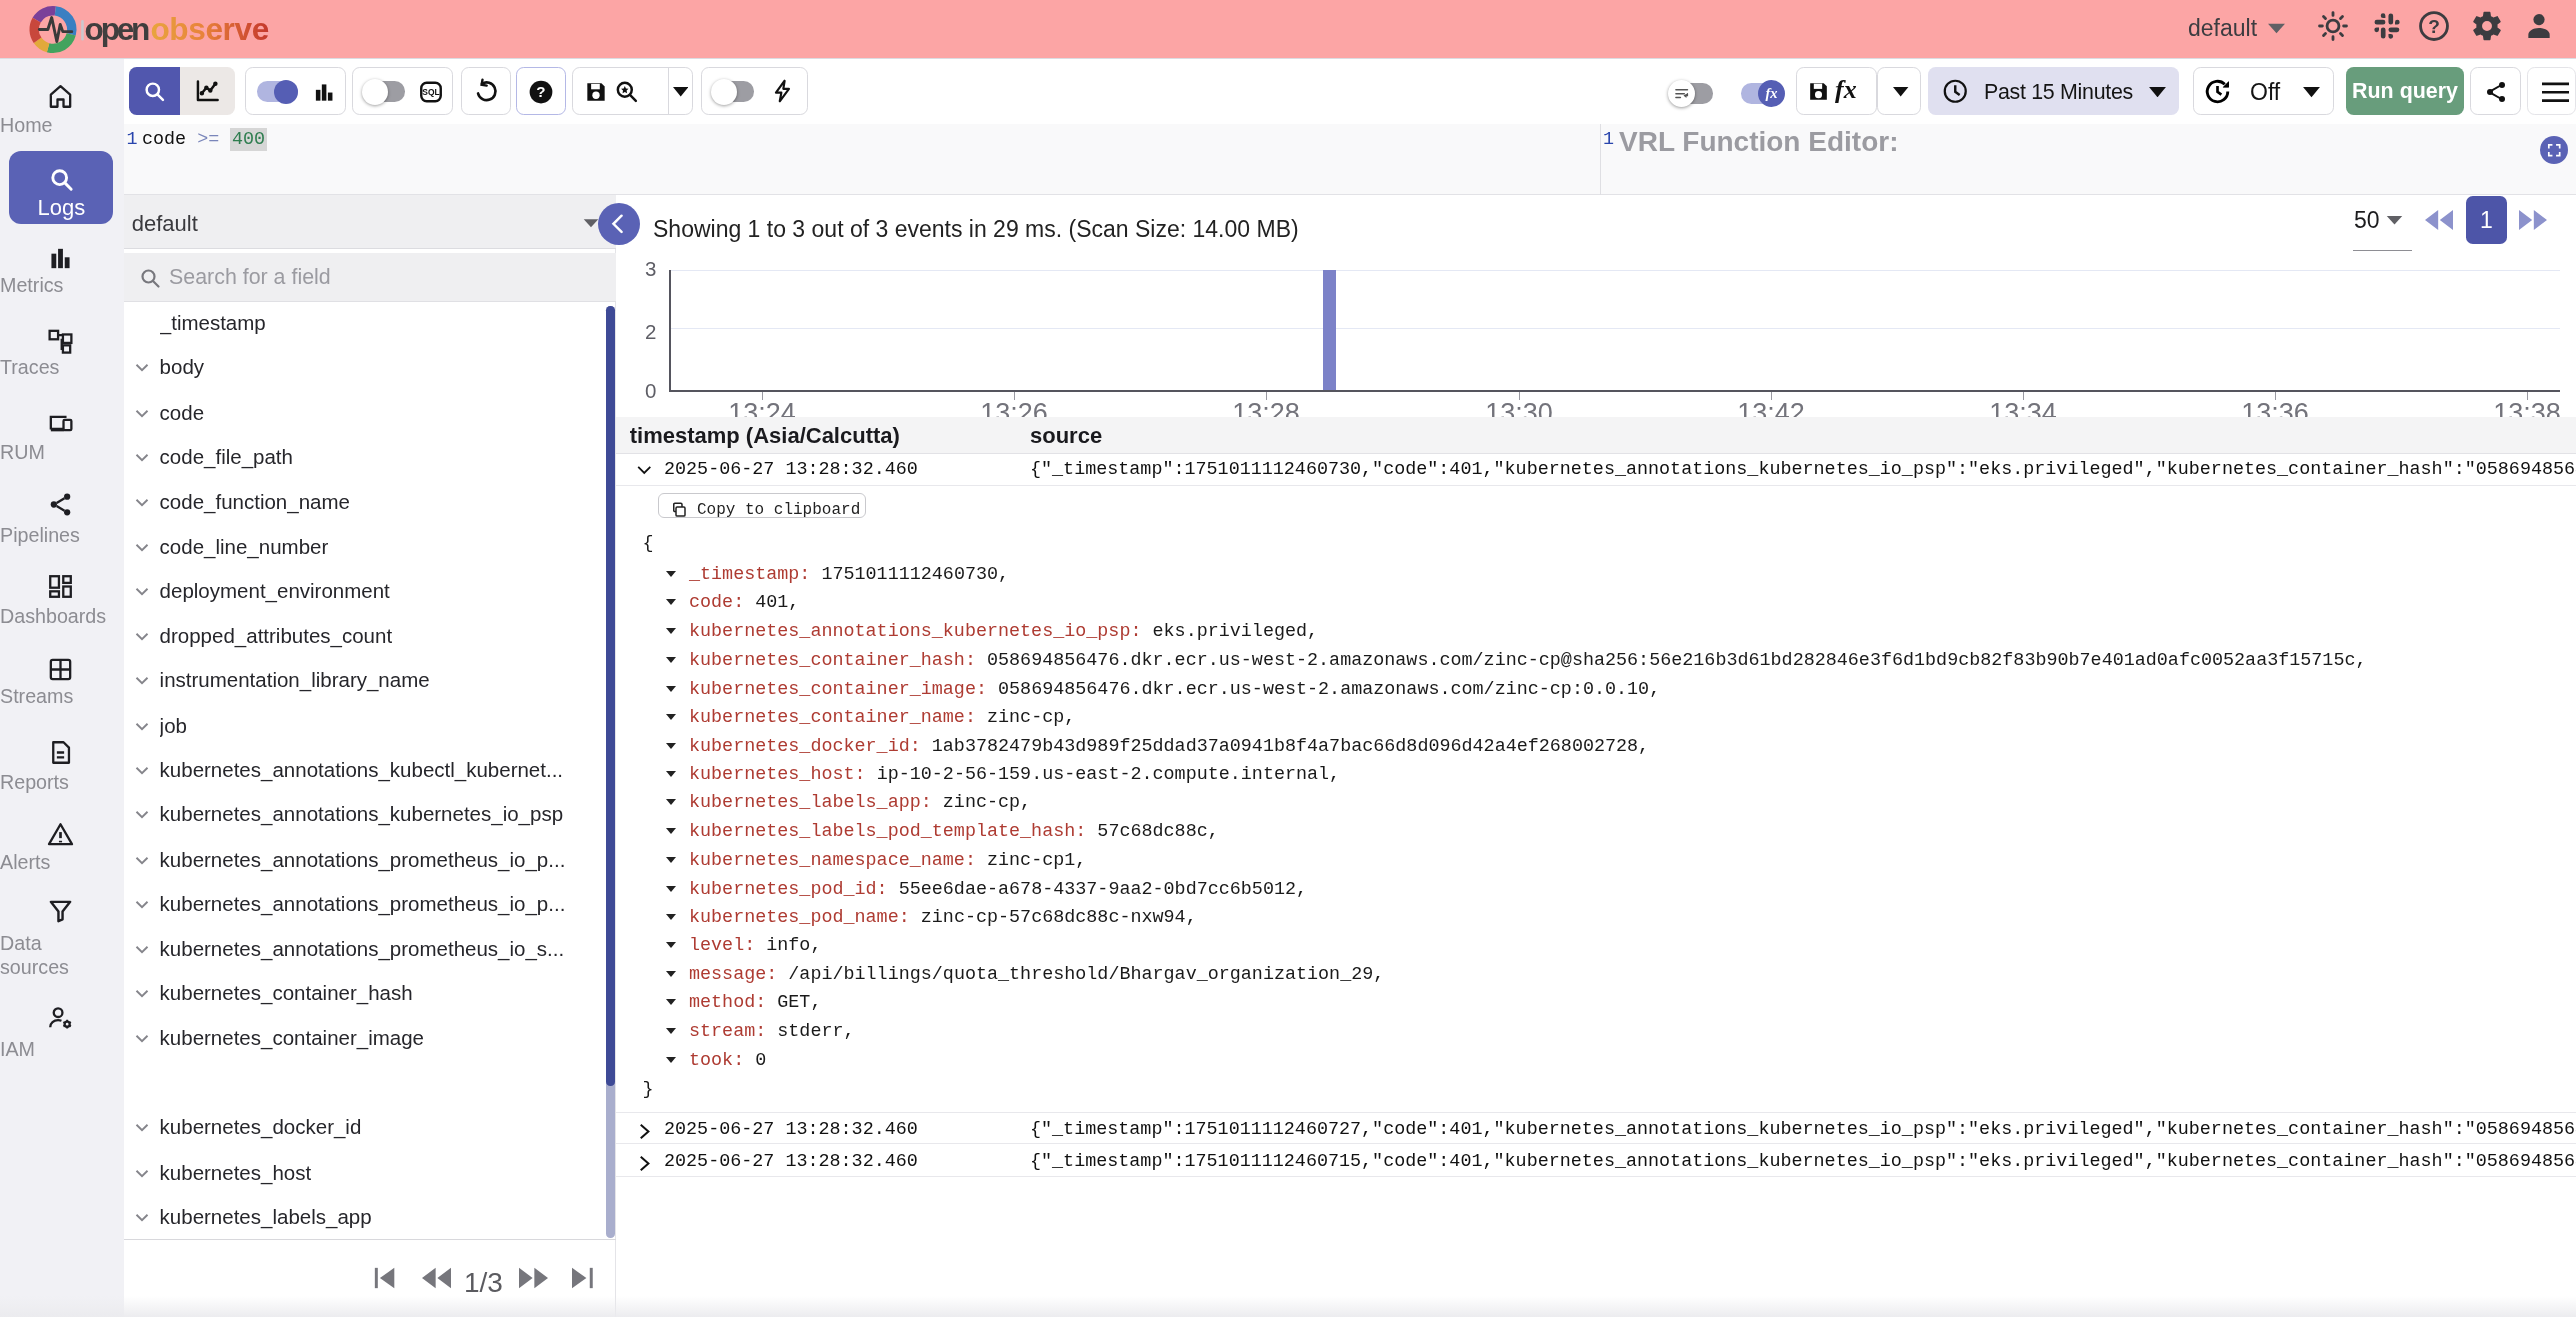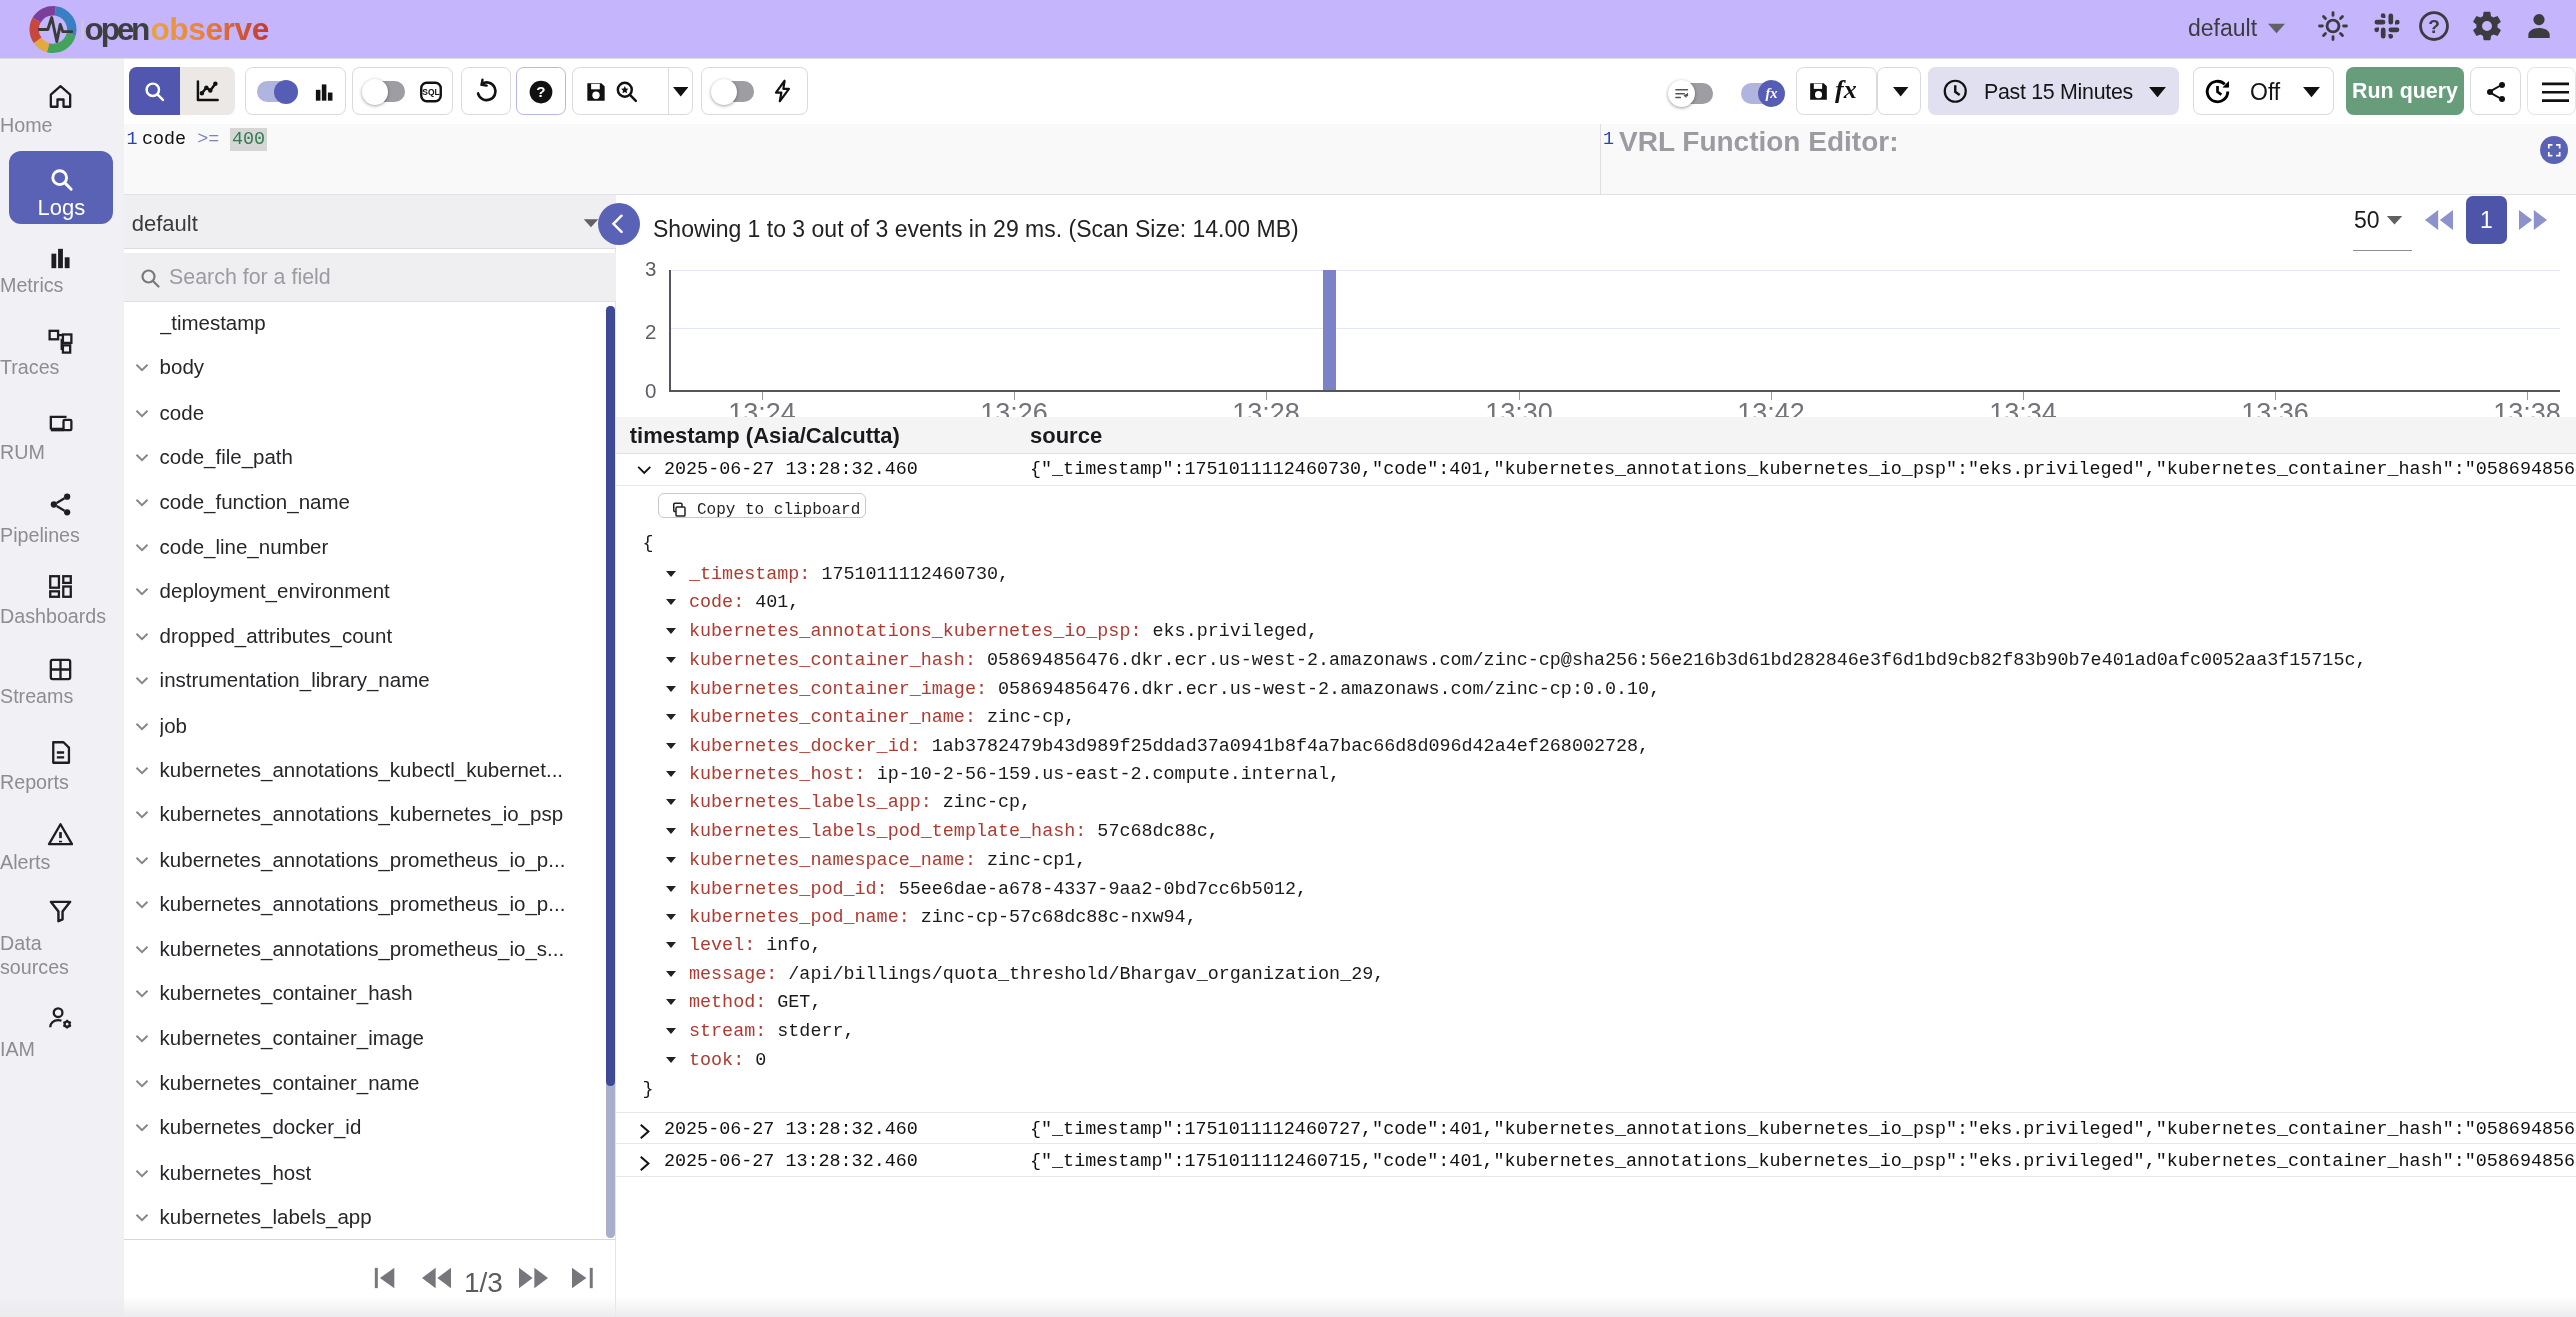--- a/index.html
+++ b/index.html
@@ -2,21 +2,21 @@
 <html style="font-size:13.7px"><head>
 <meta charset="utf-8">
 <style>
 *{margin:0;padding:0;box-sizing:border-box}
 html,body{width:2576px;height:1318px;overflow:hidden;background:#fff;font-family:"Liberation Sans",sans-serif}
 .ab{position:absolute}
 .mono{font-family:"Liberation Mono",monospace}
 svg{display:block}
 #root{position:absolute;left:0;top:0;width:2576px;height:1318px}
 
-#hdr{left:0;top:0;width:2576px;height:59px;background:#c4b5fd;border-bottom:0.9px solid #dcdce2}
+#hdr{left:0;top:0;width:2576px;height:59px;background:#fca5a5;border-bottom:0.9px solid #dcdce2}
 
 #side{left:0;top:59px;width:124px;height:1259px;background:#f1f1f5}
 .nav-lab{width:124px;font-size:19.7px;color:#8c8c92}
 .nav-ic{left:46px;width:29px;height:29px}
 
 #tbar{left:124px;top:59px;width:2452px;height:65px;background:#fff}
 .btn{position:absolute;top:7.7px;height:48px;background:#fff;border:0.9px solid #d9d9de;border-radius:7.7px}
 .tgl-track{position:absolute;height:20.5px;border-radius:10.3px}
 .tgl-thumb{position:absolute;border-radius:50%}
 
@@ -411,26 +411,20 @@
           <path d="M6 9.5l6 6 6-6"></path>
         </svg>
         <div class="fname">kubernetes_container_hash</div>
       </div>
       <div class="frow" style="top:821px">
         <svg class="fchev" viewBox="0 0 24 24" fill="none" stroke="#85858b" stroke-width="2.1">
           <path d="M6 9.5l6 6 6-6"></path>
         </svg>
         <div class="fname">kubernetes_container_image</div>
       </div>
-      <div class="frow" style="top:866px">
-        <svg class="fchev" viewBox="0 0 24 24" fill="none" stroke="#85858b" stroke-width="2.1">
-          <path d="M6 9.5l6 6 6-6"></path>
-        </svg>
-        <div class="fname">kubernetes_container_name</div>
-      </div>
       <div class="frow" style="top:910px">
         <svg class="fchev" viewBox="0 0 24 24" fill="none" stroke="#85858b" stroke-width="2.1">
           <path d="M6 9.5l6 6 6-6"></path>
         </svg>
         <div class="fname">kubernetes_docker_id</div>
       </div>
       <div class="frow" style="top:956px">
         <svg class="fchev" viewBox="0 0 24 24" fill="none" stroke="#85858b" stroke-width="2.1">
           <path d="M6 9.5l6 6 6-6"></path>
         </svg>

